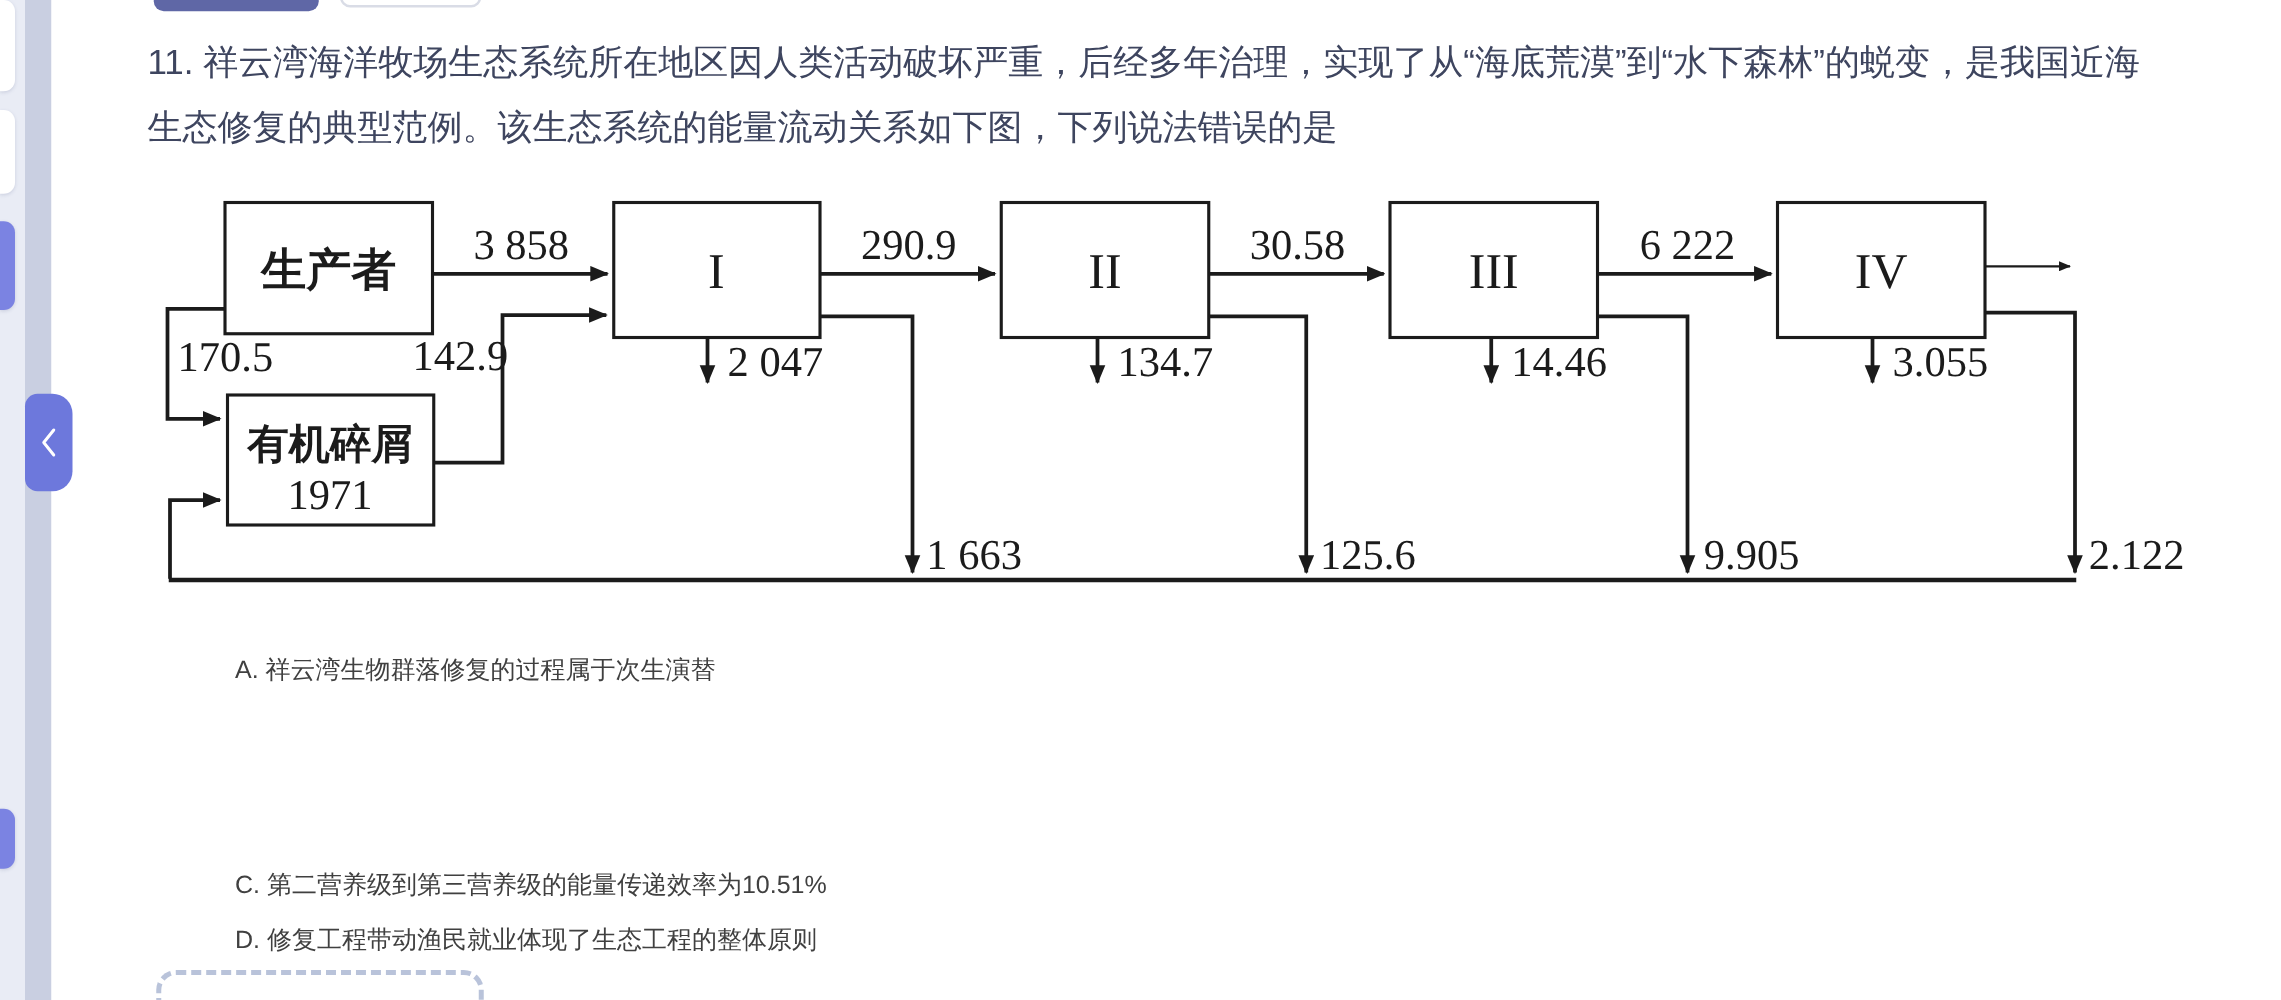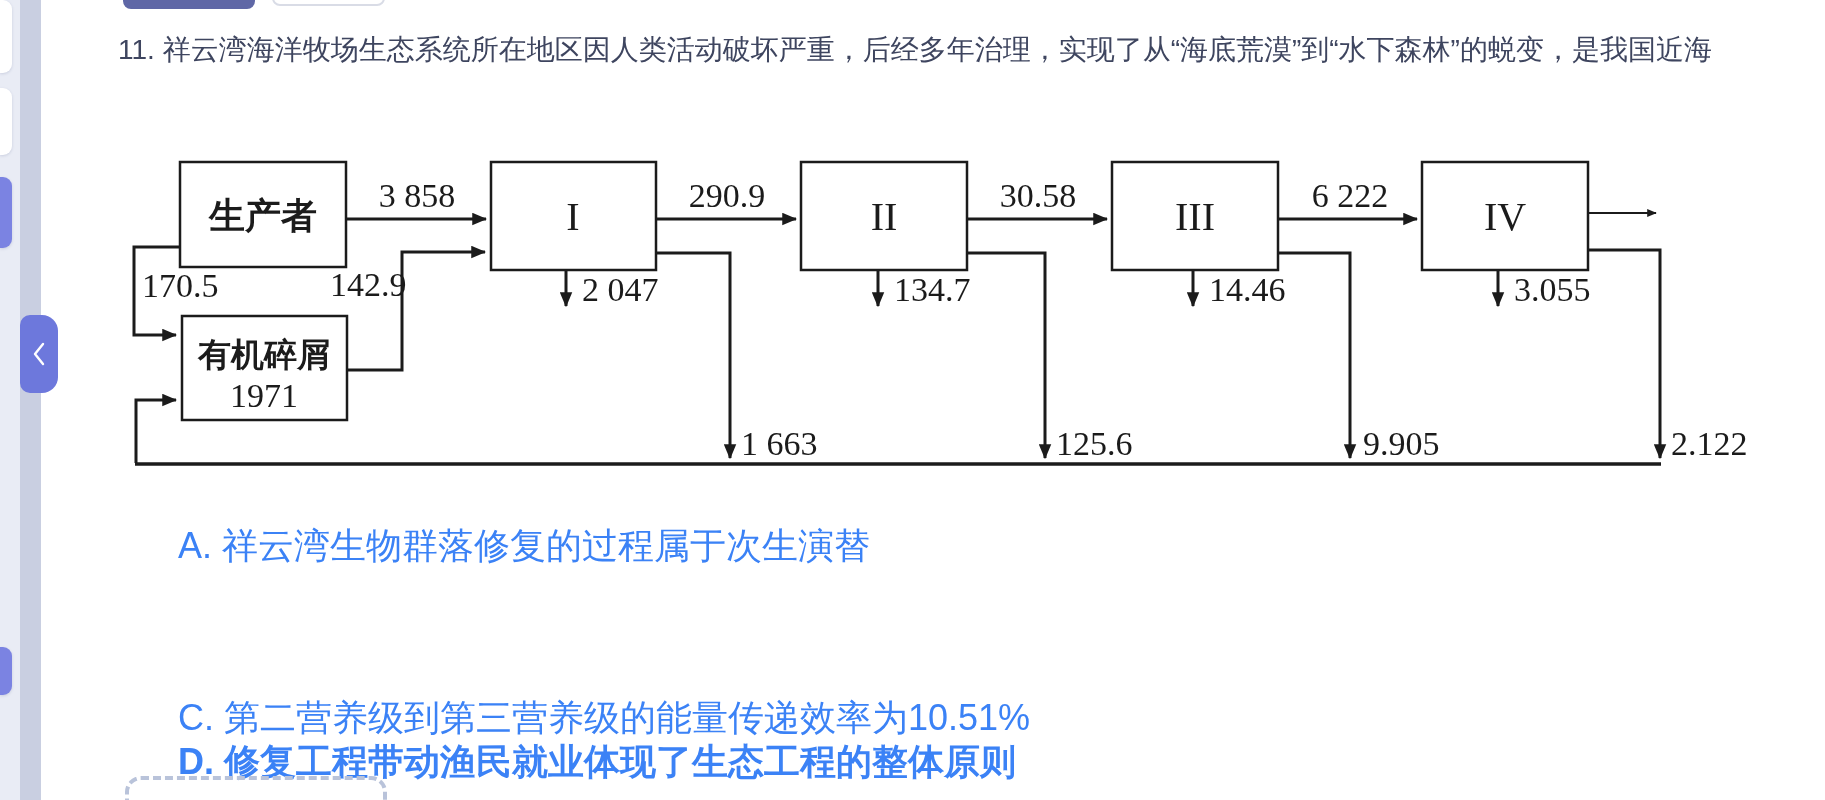--- a/index.html
+++ b/index.html
@@ -32,26 +32,26 @@
                  background:#5f67a6; border-radius:8px; }
   .topbtn-light { position:absolute; left:272px; top:-20px; width:113px; height:26px;
                   background:#ffffff; border:2px solid #d9dce6; border-radius:8px; }
 
   
   .question { position:absolute; left:118px; top:24px; width:1690px;
               color:#3e455f; font-size:28px; line-height:52px; }
   .q-line { white-space:nowrap; }
 
   
-  .opt { position:absolute; left:178px; color:#3b82f6; font-size:36px;
+  .opt { position:absolute; left:188px; color:#404040; font-size:20px;
          white-space:nowrap; cursor:pointer; }
   .opt.a { top:522px; }
   .opt.b { top:594px; }
   .opt.c { top:666px;margin-top:28px; }
-  .opt.d { top:738px;font-weight:bold; }
+  .opt.d { top:738px; }
 
   
   .dashed-region { position:absolute; left:125px; top:776px; width:262px; height:70px;
                    border:4px dashed #b9c3da; border-radius:16px; }
 
   
   .diagram { position:absolute; left:0; top:0; width:1825px; height:800px;
              pointer-events:none; }
   .diagram .box { fill:#ffffff; stroke:#1b1b1b; stroke-width:2.5; }
   .diagram .flow { fill:none; stroke:#1b1b1b; stroke-width:3; }
@@ -81,20 +81,21 @@
     <svg width="16" height="26" viewBox="0 0 16 26">
       <polyline points="12,3 4,13 12,23" fill="none" stroke="#ffffff" stroke-width="2.4" stroke-linecap="round" stroke-linejoin="round"></polyline>
     </svg>
   </button>
 
   <div class="topbtn-dark"></div>
   <div class="topbtn-light"></div>
 
   <div class="question">
     <div class="q-line">11. 祥云湾海洋牧场生态系统所在地区因人类活动破坏严重，后经多年治理，实现了从“海底荒漠”到“水下森林”的蜕变，是我国近海</div>
+    <div class="q-line">生态修复的典型范例。该生态系统的能量流动关系如下图，下列说法错误的是</div>
   </div>
 
   <svg class="diagram" viewBox="0 0 1825 800">
     <defs>
       <marker id="ah" viewBox="0 0 12 10" markerWidth="15" markerHeight="13" refX="11" refY="5" orient="auto" markerUnits="userSpaceOnUse">
         <polygon points="0,0 12,5 0,10" fill="#1b1b1b"></polygon>
       </marker>
       <marker id="ahs" viewBox="0 0 12 10" markerWidth="10" markerHeight="8" refX="11" refY="5" orient="auto" markerUnits="userSpaceOnUse">
         <polygon points="0,0 12,5 0,10" fill="#1b1b1b"></polygon>
       </marker>

